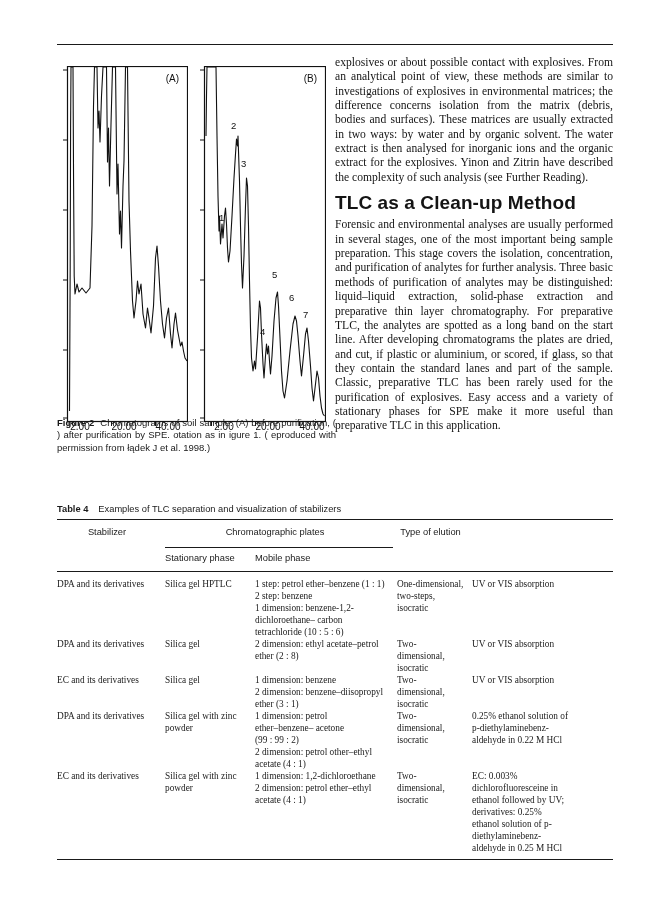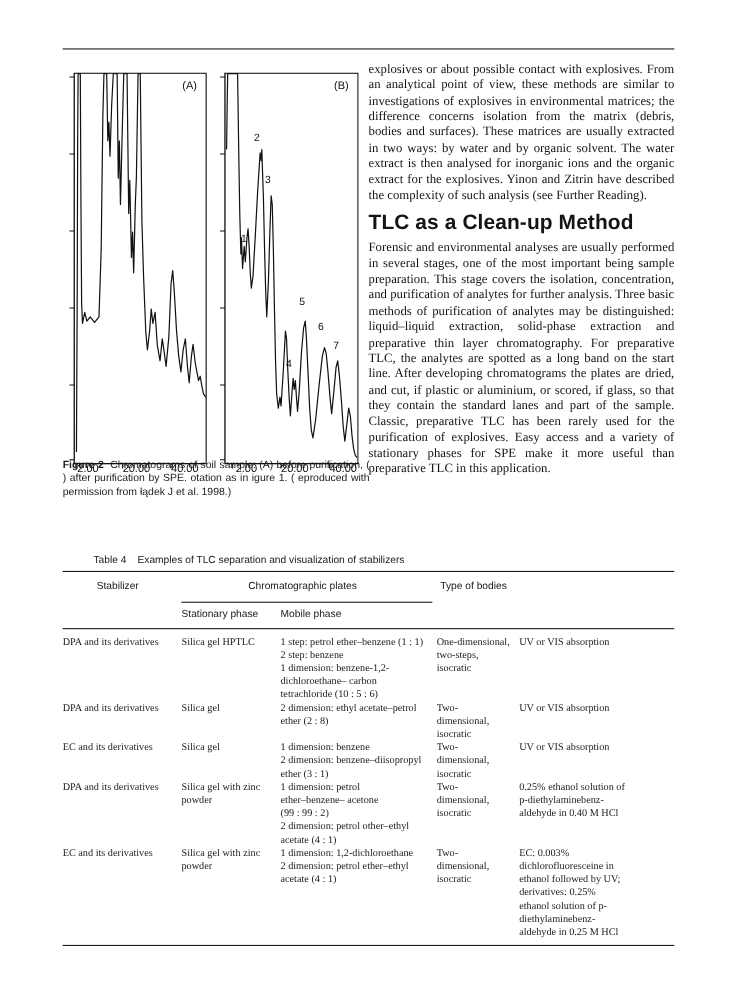--- a/index.html
+++ b/index.html
@@ -31,21 +31,21 @@
   .text-col { position:absolute; left:335px; top:56px; width:278px;
     font-family:"Liberation Serif", serif; font-size:11.6px; line-height:14.35px;
     text-align:justify; color:#141414; }
   .text-col p { margin:0; }
   .section-heading { font-family:"Liberation Sans", sans-serif; font-size:19px; font-weight:bold;
     margin:11px 0 8px 0; text-align:left; letter-spacing:.1px; }
 
   
   .table-block { position:absolute; left:57px; top:503px; width:556px; font-size:9.3px; line-height:12px; color:#1a1a1a; }
   .t-title { margin-bottom:4px; }
-  .t-title .t-label { font-weight:normal; margin-right:10px;margin-left:28px; }
+  .t-title .t-label { font-weight:bold; margin-right:10px; }
   .rule-heavy { border-top:1.4px solid #1a1a1a; }
   .rule-light { border-top:1.1px solid #1a1a1a; }
   .t-grid { display:grid; grid-template-columns:108px 90px 142px 75px 141px; }
   .t-head-a { margin-top:6px;text-align:center; }
   .t-span-cell { grid-column:2 / 4; border-bottom:1.1px solid #1a1a1a; padding-bottom:9px; margin-right:4px; }
   .t-head-b .cell { padding-top:4px; padding-bottom:7px; }
   .t-body { margin-top:6px; margin-bottom:5px; }
   .t-row { display:grid; grid-template-columns:108px 90px 142px 75px 141px;font-family:Liberation Serif, serif; }
   .cell { white-space:pre-line; padding-right:8px; }
 </style>
@@ -131,21 +131,21 @@
 
   <div class="table-block">
     <div class="t-title">
       <span class="t-label">Table 4</span><span>Examples of TLC separation and visualization of stabilizers</span>
     </div>
     <div class="rule-heavy"></div>
 
     <div class="t-grid t-head-a">
       <div class="cell">Stabilizer</div>
       <div class="cell t-span-cell">Chromatographic plates</div>
-      <div class="cell" style="grid-column:4;">Type of bodies</div>
+      <div class="cell" style="grid-column:4;">Type of elution</div>
     </div>
     <div class="t-grid t-head-b">
       <div class="cell" style="grid-column:2;">Stationary phase</div>
       <div class="cell">Mobile phase</div>
     </div>
     <div class="rule-light"></div>
 
     <div class="t-body">
       <div class="t-row">
         <div class="cell">DPA and its derivatives</div>
@@ -184,21 +184,21 @@
 powder</div>
         <div class="cell">1 dimension: petrol
 ether–benzene– acetone
 (99 : 99 : 2)
 2 dimension: petrol other–ethyl
 acetate (4 : 1)</div>
         <div class="cell">Two-dimensional,
 isocratic</div>
         <div class="cell">0.25% ethanol solution of
 p-diethylaminebenz-
-aldehyde in 0.40 M HCl</div>
+aldehyde in 0.22 M HCl</div>
       </div>
       <div class="t-row">
         <div class="cell">EC and its derivatives</div>
         <div class="cell">Silica gel with zinc
 powder</div>
         <div class="cell">1 dimension: 1,2-dichloroethane
 2 dimension: petrol ether–ethyl
 acetate (4 : 1)</div>
         <div class="cell">Two-dimensional,
 isocratic</div>

